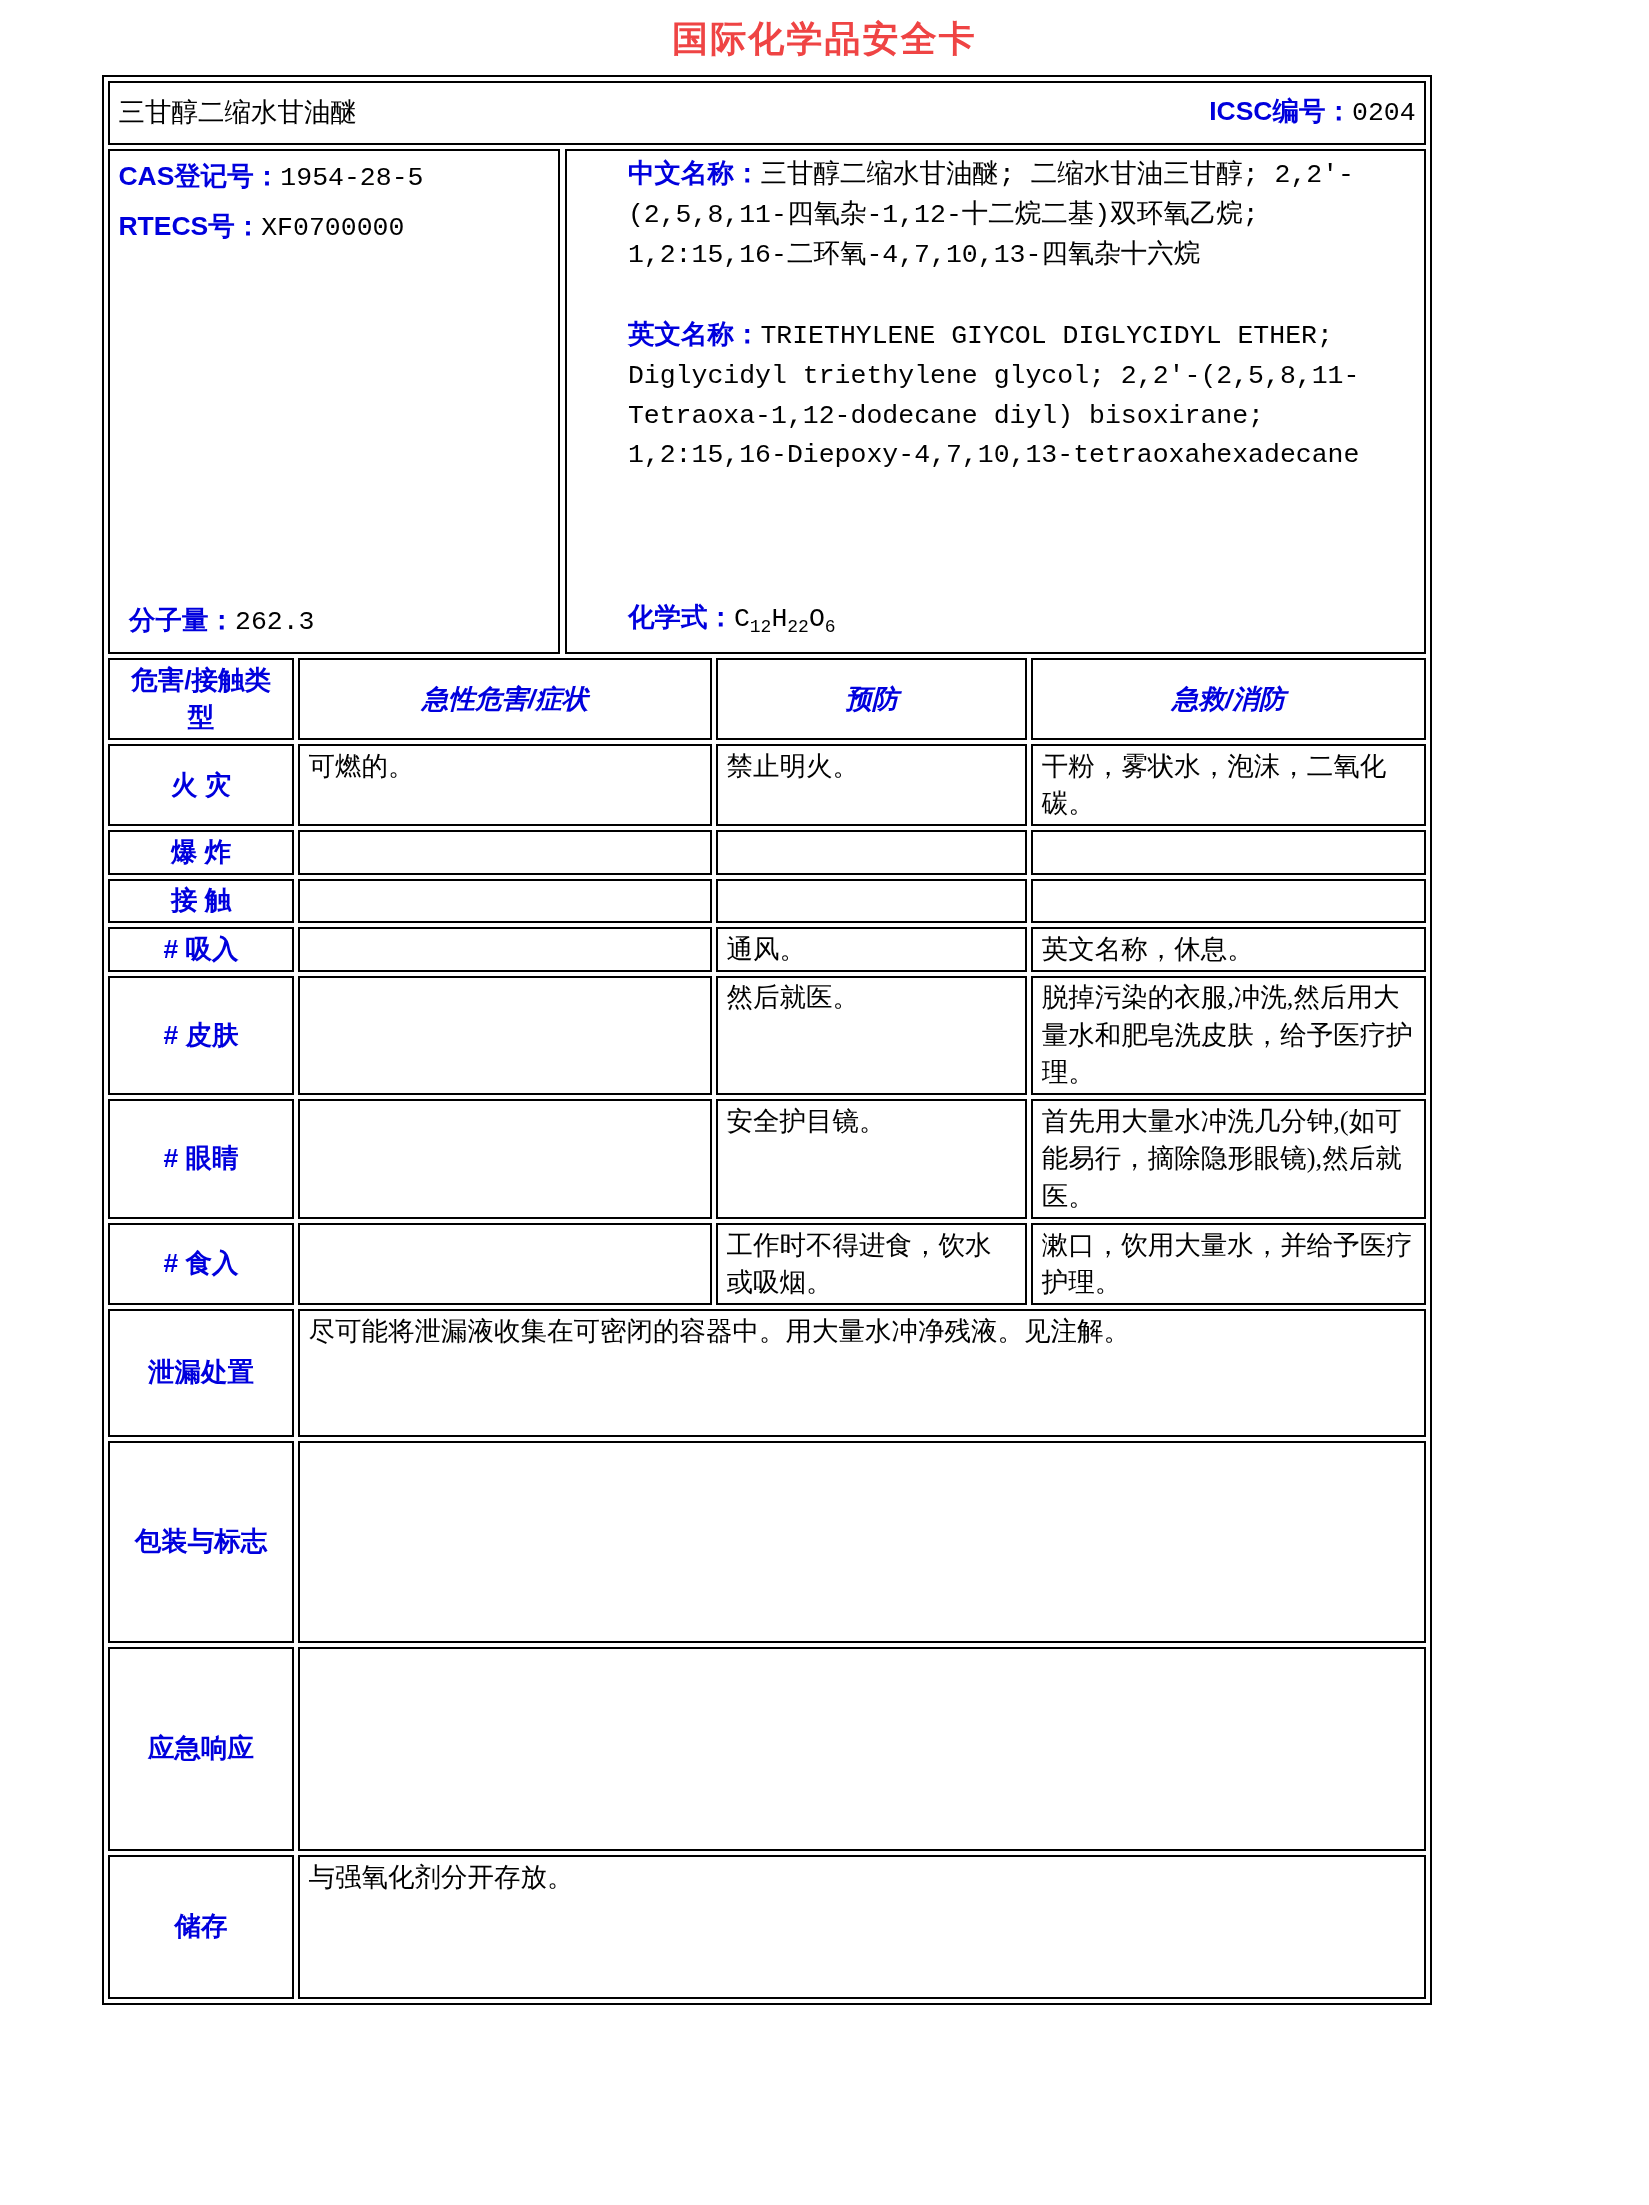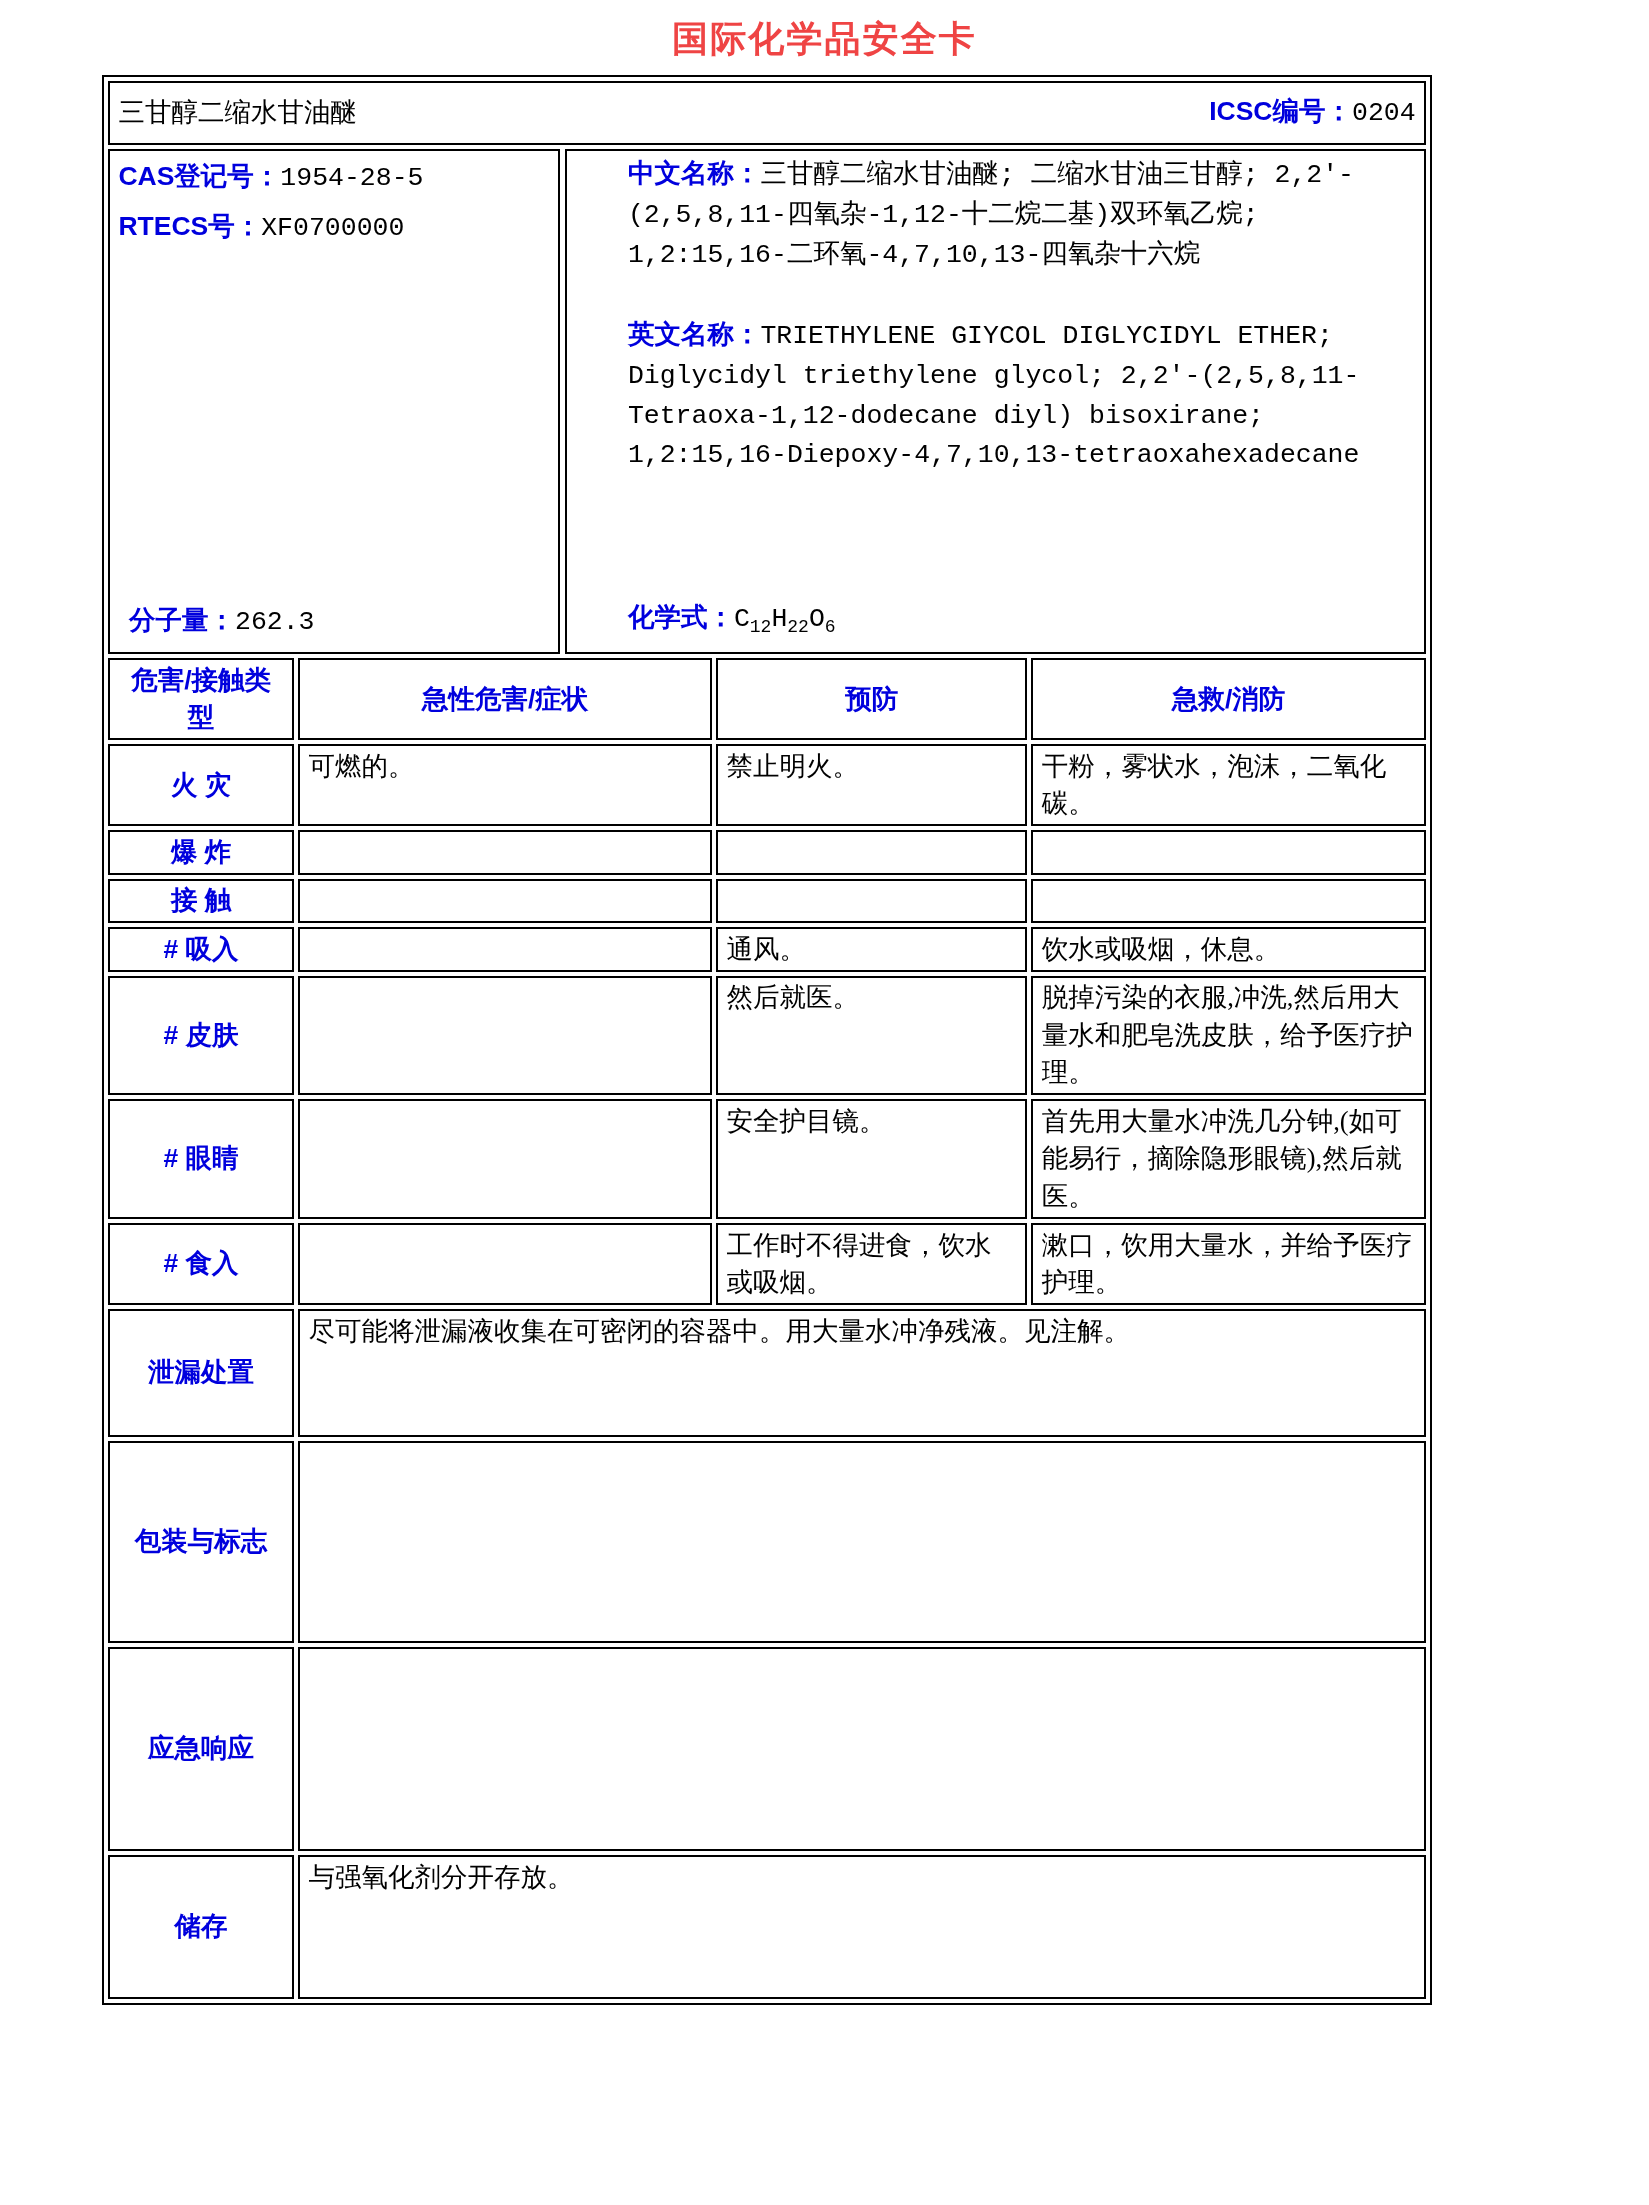--- a/index.html
+++ b/index.html
@@ -23,21 +23,21 @@
   .r2right{flex:1;border:2.1px solid #000;position:relative;box-sizing:border-box;
            padding:4.2px 16.7px 4.2px 61px;}
   .idline{margin-bottom:9.8px;white-space:nowrap;}
   .mwline{position:absolute;left:19px;bottom:11px;white-space:nowrap;}
   .fline{position:absolute;left:61px;bottom:11px;white-space:nowrap;}
   .ennames{margin-top:42px;}
   .sub{font-size:18px;vertical-align:sub;}
   
   td.hc{text-align:center;vertical-align:middle;height:78px;}
   td.hc span{display:inline-block;max-width:148px;}
-  td.hc .wide{max-width:419px;}
+  td.hc .wide{max-width:419px;font-style:italic;}
   td.rl{text-align:center;vertical-align:middle;}
   tr.rfire{height:81px;} tr.rexp{height:42px;} tr.rcon{height:43px;}
   tr.rinh{height:43px;padding-left:40px;} tr.rskin{height:114px;} tr.reye{height:120px;}
   tr.ring{height:78px;}
   tr.rspill{height:128px;} tr.rpack{height:202px;} tr.remer{height:204px;}
   tr.rstor{height:144px;}
 </style>
 </head>
 <body>
 
@@ -105,21 +105,21 @@
     <td class="rl"><span class="blue">接 触</span></td>
     <td></td>
     <td></td>
     <td></td>
   </tr>
 
   <tr class="rinh">
     <td class="rl"><span class="blue"># 吸入</span></td>
     <td></td>
     <td>通风。</td>
-    <td>饮水或吸烟，休息。</td>
+    <td>英文名称，休息。</td>
   </tr>
 
   <tr class="rskin">
     <td class="rl"><span class="blue"># 皮肤</span></td>
     <td></td>
     <td>然后就医。</td>
     <td>脱掉污染的衣服,冲洗,然后用大量水和肥皂洗皮肤，给予医疗护理。</td>
   </tr>
 
   <tr class="reye">

